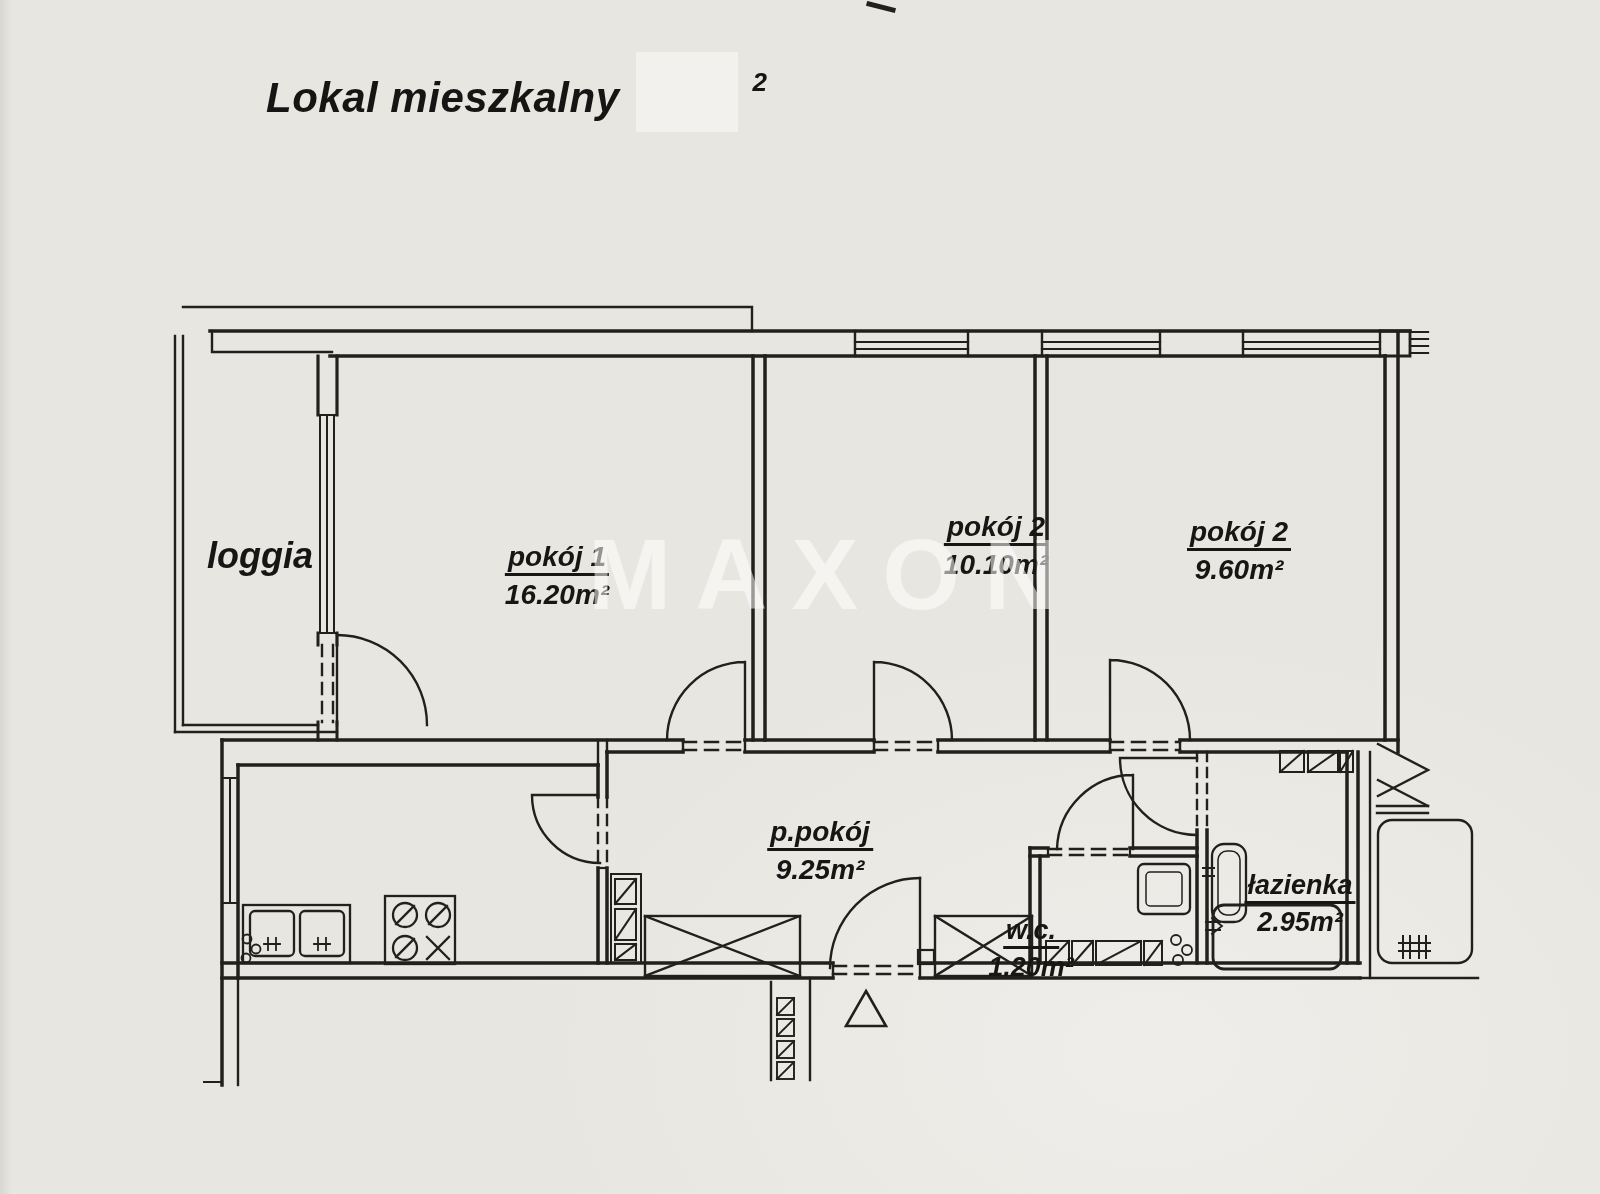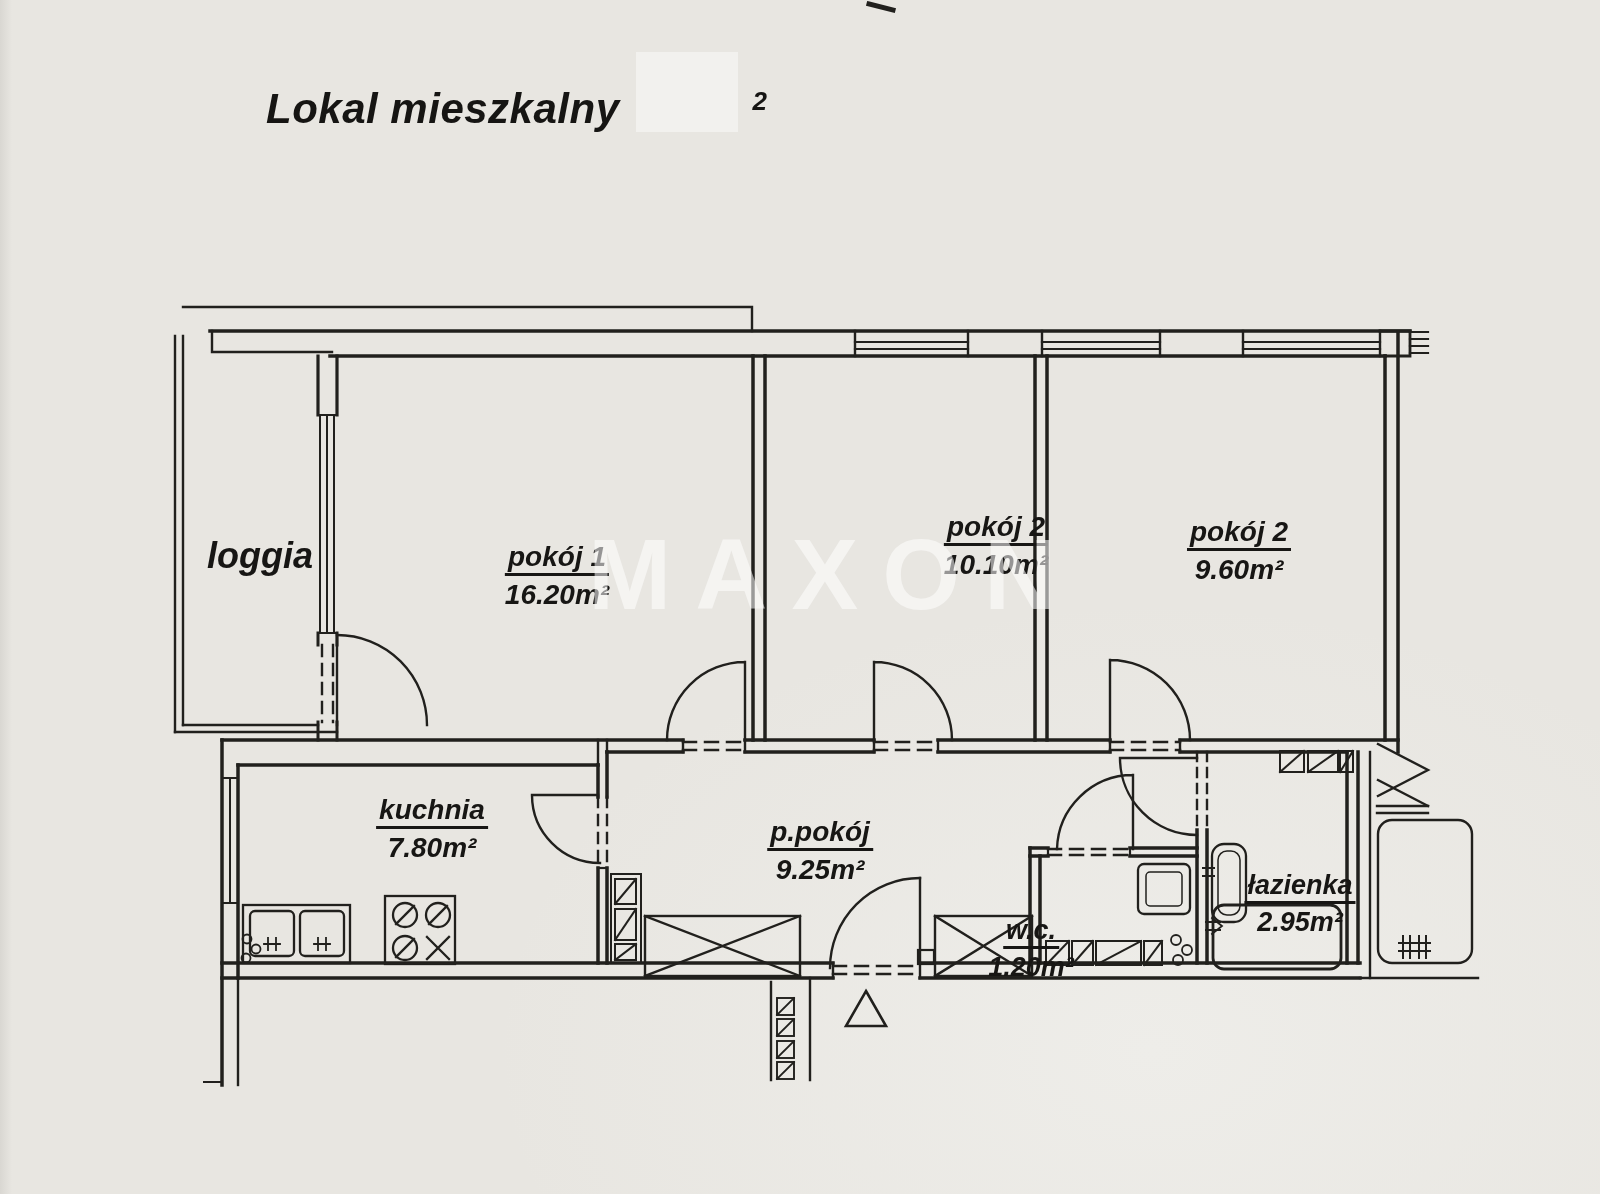--- a/index.html
+++ b/index.html
@@ -8,21 +8,21 @@
     background:
       radial-gradient(1100px 750px at 72% 88%, #eeede9 0%, rgba(238,237,233,0) 60%),
       linear-gradient(90deg, #d9d7d2 0px, #e8e6e1 12px),
       #e8e6e1;
     font-family:"Liberation Sans", sans-serif;
     color:#1d1c1a;
   }
   svg.plan{position:absolute;left:0;top:0;}
   
   .title{
-    position:absolute;left:266px;top:64px;display:flex;align-items:flex-end;
+    position:absolute;left:266px;top:64px;display:flex;align-items:center;
     font:italic 700 42px/1.1 "Liberation Sans", sans-serif;color:#161513;
     letter-spacing:0.5px;white-space:nowrap;
   }
   .redact{display:inline-block;width:102px;height:80px;background:#f2f1ee;margin:-12px 12px 0 16px;}
   .title sup{font-size:26px;position:relative;top:-16px;margin-left:3px;font-style:italic;}
   
   .room{
     position:absolute;transform:translateX(-50%);display:flex;flex-direction:column;
     align-items:center;text-align:center;white-space:nowrap;
     font:italic 700 28px/1.12 "Liberation Sans", sans-serif;color:#171614;
@@ -265,24 +265,20 @@
     <span class="ra">16.20m²</span>
   </div>
   <div class="room" style="left:996px;top:511px">
     <span class="rn">pokój 2</span>
     <span class="ra">10.10m²</span>
   </div>
   <div class="room" style="left:1239px;top:516px">
     <span class="rn">pokój 2</span>
     <span class="ra">9.60m²</span>
   </div>
-  <div class="room" style="left:432px;top:794px">
-    <span class="rn">kuchnia</span>
-    <span class="ra">7.80m²</span>
-  </div>
   <div class="room" style="left:820px;top:816px">
     <span class="rn">p.pokój</span>
     <span class="ra">9.25m²</span>
   </div>
   <div class="room small" style="left:1031px;top:871px">
     <span class="rn">w.c.</span>
     <span class="ra">1.20m²</span>
   </div>
   <div class="room small" style="left:1300px;top:826px">
     <span class="rn">łazienka</span>

